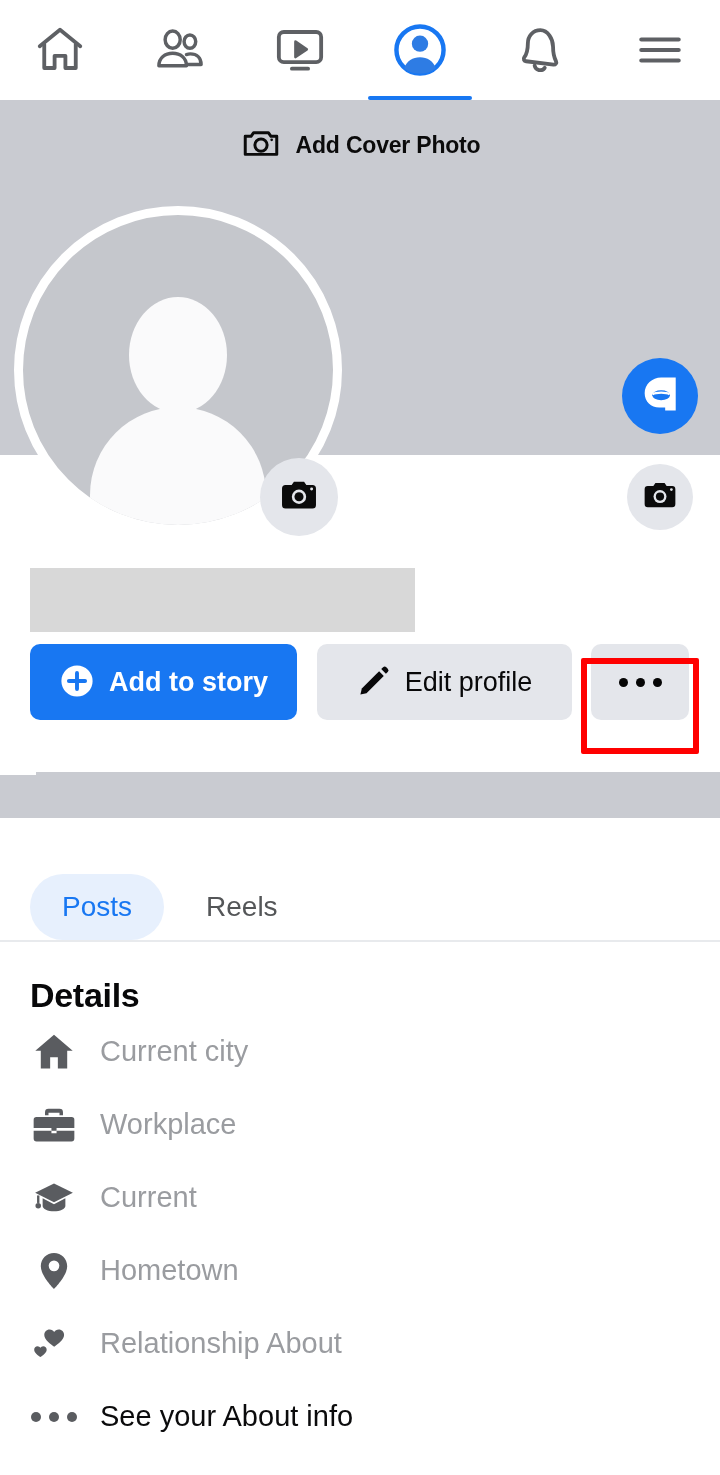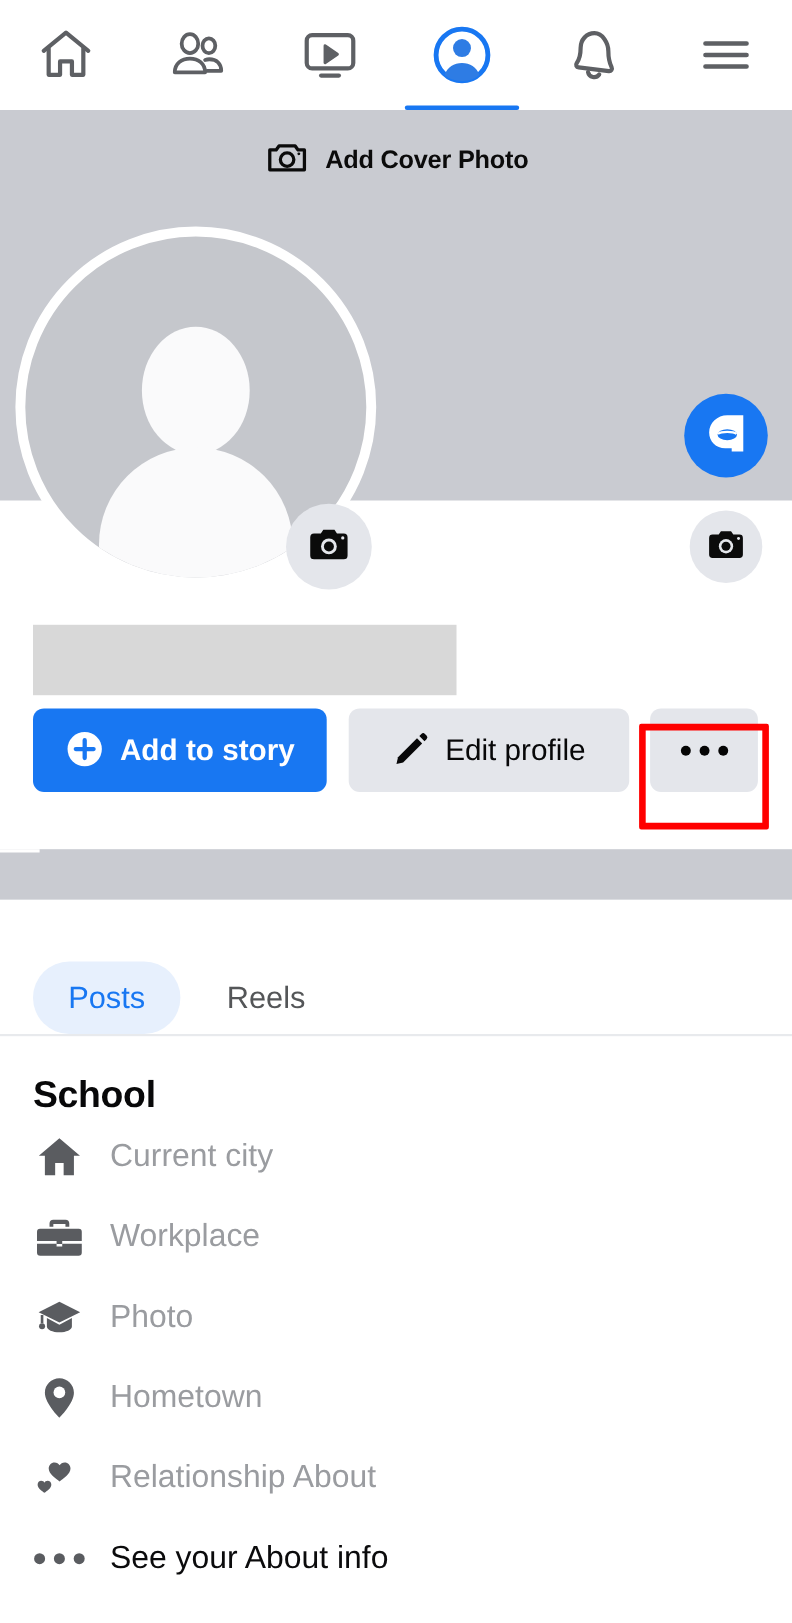--- a/index.html
+++ b/index.html
@@ -475,21 +475,21 @@
 
   <div class="gray-band"></div>
   <div class="gray-band-notch"></div>
 
   <div class="tabs">
     <button class="tab tab-active">Posts</button>
     <button class="tab tab-inactive">Reels</button>
   </div>
 
   <div class="details">
-    <div class="details-title">School</div>
+    <div class="details-title">Details</div>
 
     <div class="detail-row">
       <span class="detail-icon">
         <svg width="44" height="44" viewBox="0 0 24 24" fill="#5A5C60">
           <path d="M12 2.6L1.8 11.3h3V21h5.1v-6.1h4.2V21h5.1v-9.7h3z"></path>
         </svg>
       </span>
       <span class="detail-label">Current city</span>
     </div>
 
@@ -506,21 +506,21 @@
 
     <div class="detail-row">
       <span class="detail-icon">
         <svg width="44" height="44" viewBox="0 0 24 24" fill="#5A5C60">
           <path d="M12 4.1L1.7 9.2 12 14.3l10.3-5.1z"></path>
           <path d="M5.8 12.1v4.2c0 1.6 2.8 2.9 6.2 2.9s6.2-1.3 6.2-2.9v-4.2L12 15.4z"></path>
           <path d="M3.4 10.6v4.1" stroke="#5A5C60" stroke-width="1.3"></path>
           <circle cx="3.4" cy="16.2" r="1.5"></circle>
         </svg>
       </span>
-      <span class="detail-label">Photo</span>
+      <span class="detail-label">Current</span>
     </div>
 
     <div class="detail-row">
       <span class="detail-icon">
         <svg width="44" height="44" viewBox="0 0 24 24" fill="#5A5C60">
           <path d="M12 2.2c-4 0-7.2 3.2-7.2 7.2 0 5.3 7.2 12.4 7.2 12.4s7.2-7.1 7.2-12.4c0-4-3.2-7.2-7.2-7.2z"></path>
           <circle cx="12" cy="9.2" r="2.9" fill="#ffffff"></circle>
         </svg>
       </span>
       <span class="detail-label">Hometown</span>

